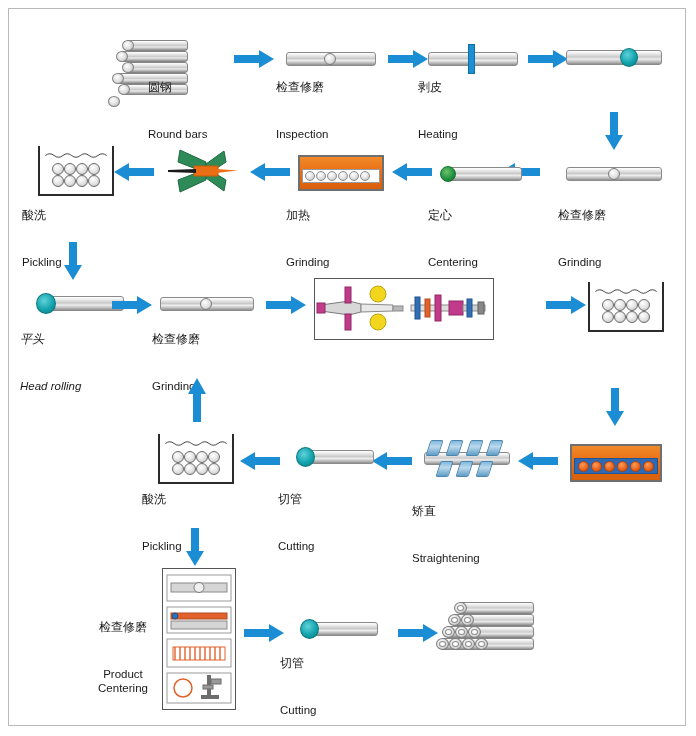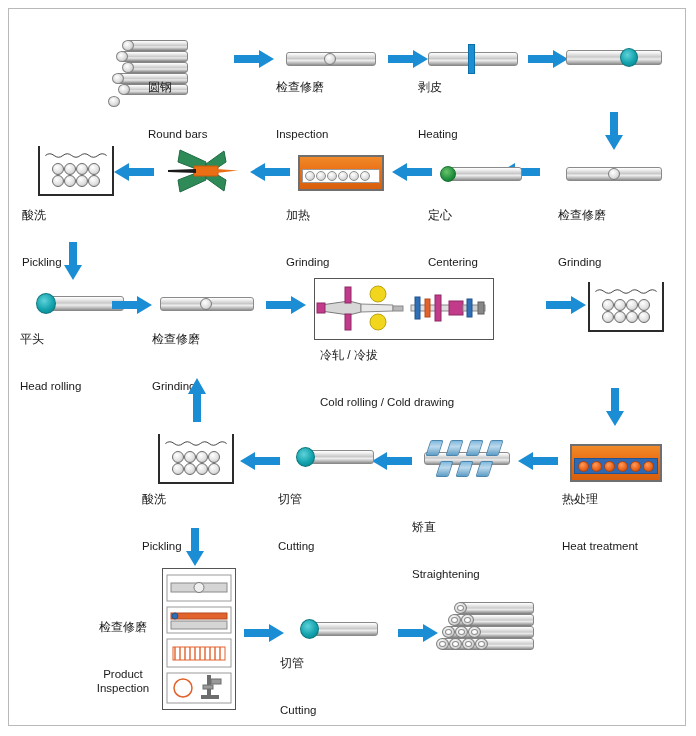--- a/index.html
+++ b/index.html
@@ -365,21 +365,21 @@
   <div class="arrow" style="left:64px;top:242px;width:18px;height:38px;">
     <svg width="18" height="38" viewBox="0 0 18 38">
         <path d="M5 0 L13 0 L13 23 L18 23 L9 38 L0 23 L5 23 Z" fill="#1b8dd4"></path>
       </svg>
   </div>
 
   <div class="node" style="left:28px;top:288px;width:96px;height:30px;">
     <div class="tube" style="left:14px;top:8px;width:82px;height:15px;"></div>
     <div class="teal-cap" style="left:8px;top:5px;width:20px;height:21px;"></div>
   </div>
-  <div class="caption" style="left:20px;top:332px;width:110px;">
+  <div class="caption" style="left:20px;top:332px;width:110px;font-style:italic;">
     <span class="cn">平头</span>
     <span class="en">Head rolling</span>
   </div>
 
   <div class="arrow" style="left:112px;top:296px;width:40px;height:18px;">
     <svg width="40" height="18" viewBox="0 0 40 18">
         <path d="M0 5 L25 5 L25 0 L40 9 L25 18 L25 13 L0 13 Z" fill="#1b8dd4"></path>
       </svg>
   </div>
 
@@ -412,24 +412,20 @@
 
       <rect x="96" y="26" width="44" height="6" fill="#dedede" stroke="#8a8a8a" stroke-width="1"></rect>
       <rect x="100" y="18" width="5" height="22" fill="#2f6fb5" stroke="#23538a" stroke-width="1"></rect>
       <rect x="110" y="20" width="5" height="18" fill="#e2622c" stroke="#b54a1e" stroke-width="1"></rect>
       <rect x="120" y="16" width="6" height="26" fill="#c23b8a" stroke="#8e2a66" stroke-width="1"></rect>
       <rect x="134" y="22" width="14" height="14" fill="#c23b8a" stroke="#8e2a66" stroke-width="1"></rect>
       <rect x="148" y="26" width="22" height="6" fill="#d0d0d0" stroke="#8a8a8a" stroke-width="1"></rect>
       <rect x="152" y="20" width="5" height="18" fill="#2f6fb5" stroke="#23538a" stroke-width="1"></rect>
       <rect x="163" y="23" width="6" height="12" fill="#888888" stroke="#5f5f5f" stroke-width="1"></rect>
     </svg>
-  </div>
-  <div class="caption" style="left:320px;top:348px;width:170px;">
-    <span class="cn">冷轧 / 冷拔</span>
-    <span class="en">Cold rolling / Cold drawing</span>
   </div>
 
   <div class="arrow" style="left:546px;top:296px;width:40px;height:18px;">
     <svg width="40" height="18" viewBox="0 0 40 18">
         <path d="M0 5 L25 5 L25 0 L40 9 L25 18 L25 13 L0 13 Z" fill="#1b8dd4"></path>
       </svg>
   </div>
 
   <div class="node" style="left:588px;top:282px;width:76px;height:50px;">
     <div class="tank" style="left:0px;top:0px;width:76px;height:50px;"></div>
@@ -455,42 +451,38 @@
   <div class="node" style="left:570px;top:444px;width:92px;height:38px;">
     <div class="heat-box" style="left:0px;top:0px;width:92px;height:38px;"></div>
     <div class="heat-inner" style="left:4px;top:14px;width:84px;height:16px;"></div>
     <div class="heat-ball" style="left:8px;top:17px;width:11px;height:11px;"></div>
     <div class="heat-ball" style="left:21px;top:17px;width:11px;height:11px;"></div>
     <div class="heat-ball" style="left:34px;top:17px;width:11px;height:11px;"></div>
     <div class="heat-ball" style="left:47px;top:17px;width:11px;height:11px;"></div>
     <div class="heat-ball" style="left:60px;top:17px;width:11px;height:11px;"></div>
     <div class="heat-ball" style="left:73px;top:17px;width:11px;height:11px;"></div>
   </div>
-  <div class="caption" style="left:562px;top:492px;width:110px;">
-    <span class="cn">热处理</span>
-    <span class="en">Heat treatment</span>
-  </div>
 
   <div class="arrow" style="left:518px;top:452px;width:40px;height:18px;">
     <svg width="40" height="18" viewBox="0 0 40 18">
         <path d="M40 5 L15 5 L15 0 L0 9 L15 18 L15 13 L40 13 Z" fill="#1b8dd4"></path>
       </svg>
   </div>
 
   <div class="node" style="left:424px;top:438px;width:86px;height:38px;">
     <div class="tube" style="left:0px;top:14px;width:86px;height:13px;"></div>
     <div class="str-roller" style="left:4px;top:2px;width:13px;height:16px;transform:skewX(-18deg);"></div>
     <div class="str-roller" style="left:24px;top:2px;width:13px;height:16px;transform:skewX(-18deg);"></div>
     <div class="str-roller" style="left:44px;top:2px;width:13px;height:16px;transform:skewX(-18deg);"></div>
     <div class="str-roller" style="left:64px;top:2px;width:13px;height:16px;transform:skewX(-18deg);"></div>
     <div class="str-roller" style="left:14px;top:23px;width:13px;height:16px;transform:skewX(-18deg);"></div>
     <div class="str-roller" style="left:34px;top:23px;width:13px;height:16px;transform:skewX(-18deg);"></div>
     <div class="str-roller" style="left:54px;top:23px;width:13px;height:16px;transform:skewX(-18deg);"></div>
   </div>
-  <div class="caption" style="left:412px;top:520px;width:110px;">
+  <div class="caption" style="left:412px;top:504px;width:110px;">
     <span class="cn">矫直</span>
     <span class="en">Straightening</span>
   </div>
 
   <div class="arrow" style="left:372px;top:452px;width:40px;height:18px;">
     <svg width="40" height="18" viewBox="0 0 40 18">
         <path d="M40 5 L15 5 L15 0 L0 9 L15 18 L15 13 L40 13 Z" fill="#1b8dd4"></path>
       </svg>
   </div>
 
@@ -559,21 +551,21 @@
       <rect x="4" y="104" width="64" height="30" fill="#ffffff" stroke="#9a9a9a" stroke-width="1"></rect>
       <circle cx="20" cy="119" r="9" fill="#ffffff" stroke="#e2622c" stroke-width="1.5"></circle>
       <rect x="44" y="106" width="4" height="22" fill="#6d6d6d"></rect>
       <rect x="38" y="126" width="18" height="4" fill="#6d6d6d"></rect>
       <rect x="48" y="110" width="10" height="5" fill="#9a9a9a" stroke="#6d6d6d" stroke-width="1"></rect>
       <rect x="40" y="116" width="10" height="4" fill="#9a9a9a" stroke="#6d6d6d" stroke-width="1"></rect>
     </svg>
   </div>
   <div class="caption" style="left:84px;top:620px;width:78px;text-align:center;">
     <span class="cn">检查修磨</span>
-    <span class="en">Product Inspection</span>
+    <span class="en">Product Centering</span>
   </div>
 
   <div class="arrow" style="left:244px;top:624px;width:40px;height:18px;">
     <svg width="40" height="18" viewBox="0 0 40 18">
         <path d="M0 5 L25 5 L25 0 L40 9 L25 18 L25 13 L0 13 Z" fill="#1b8dd4"></path>
       </svg>
   </div>
 
   <div class="node" style="left:294px;top:612px;width:84px;height:32px;">
     <div class="tube" style="left:12px;top:10px;width:72px;height:14px;"></div>

